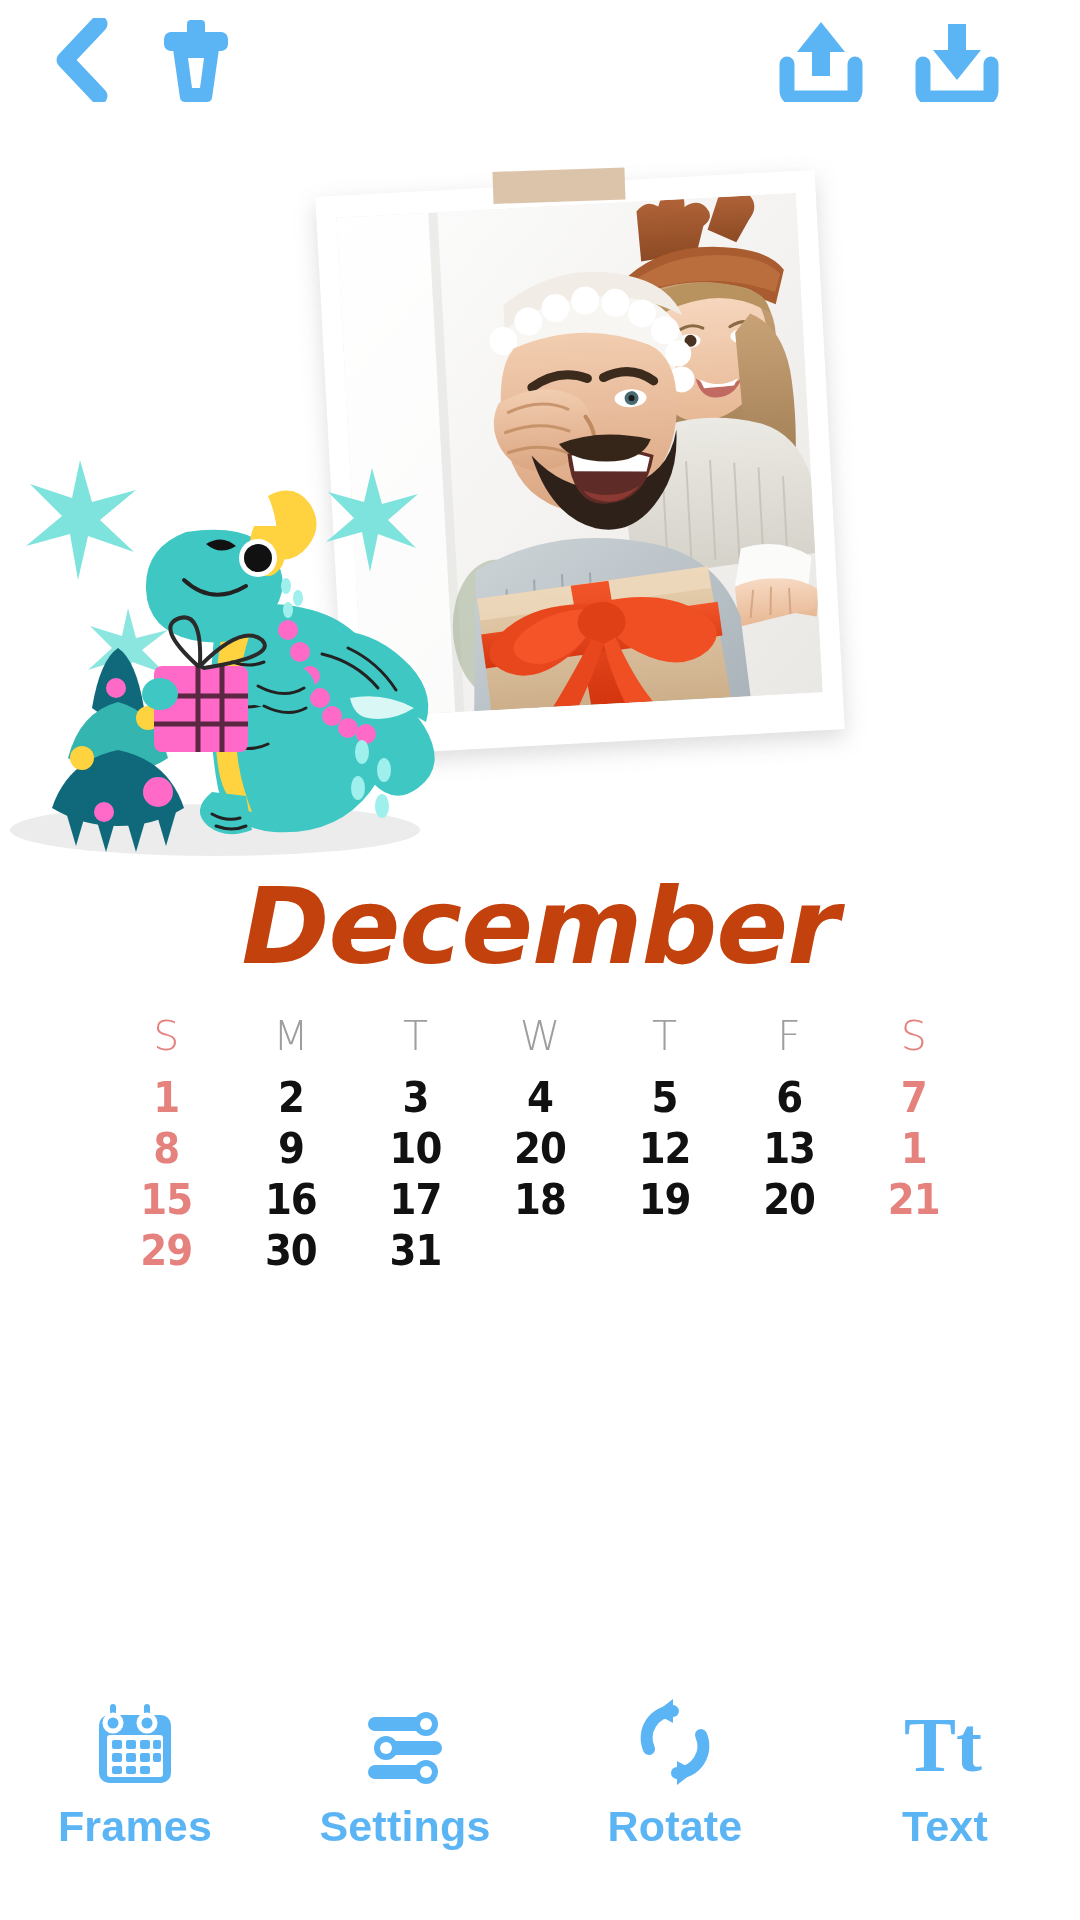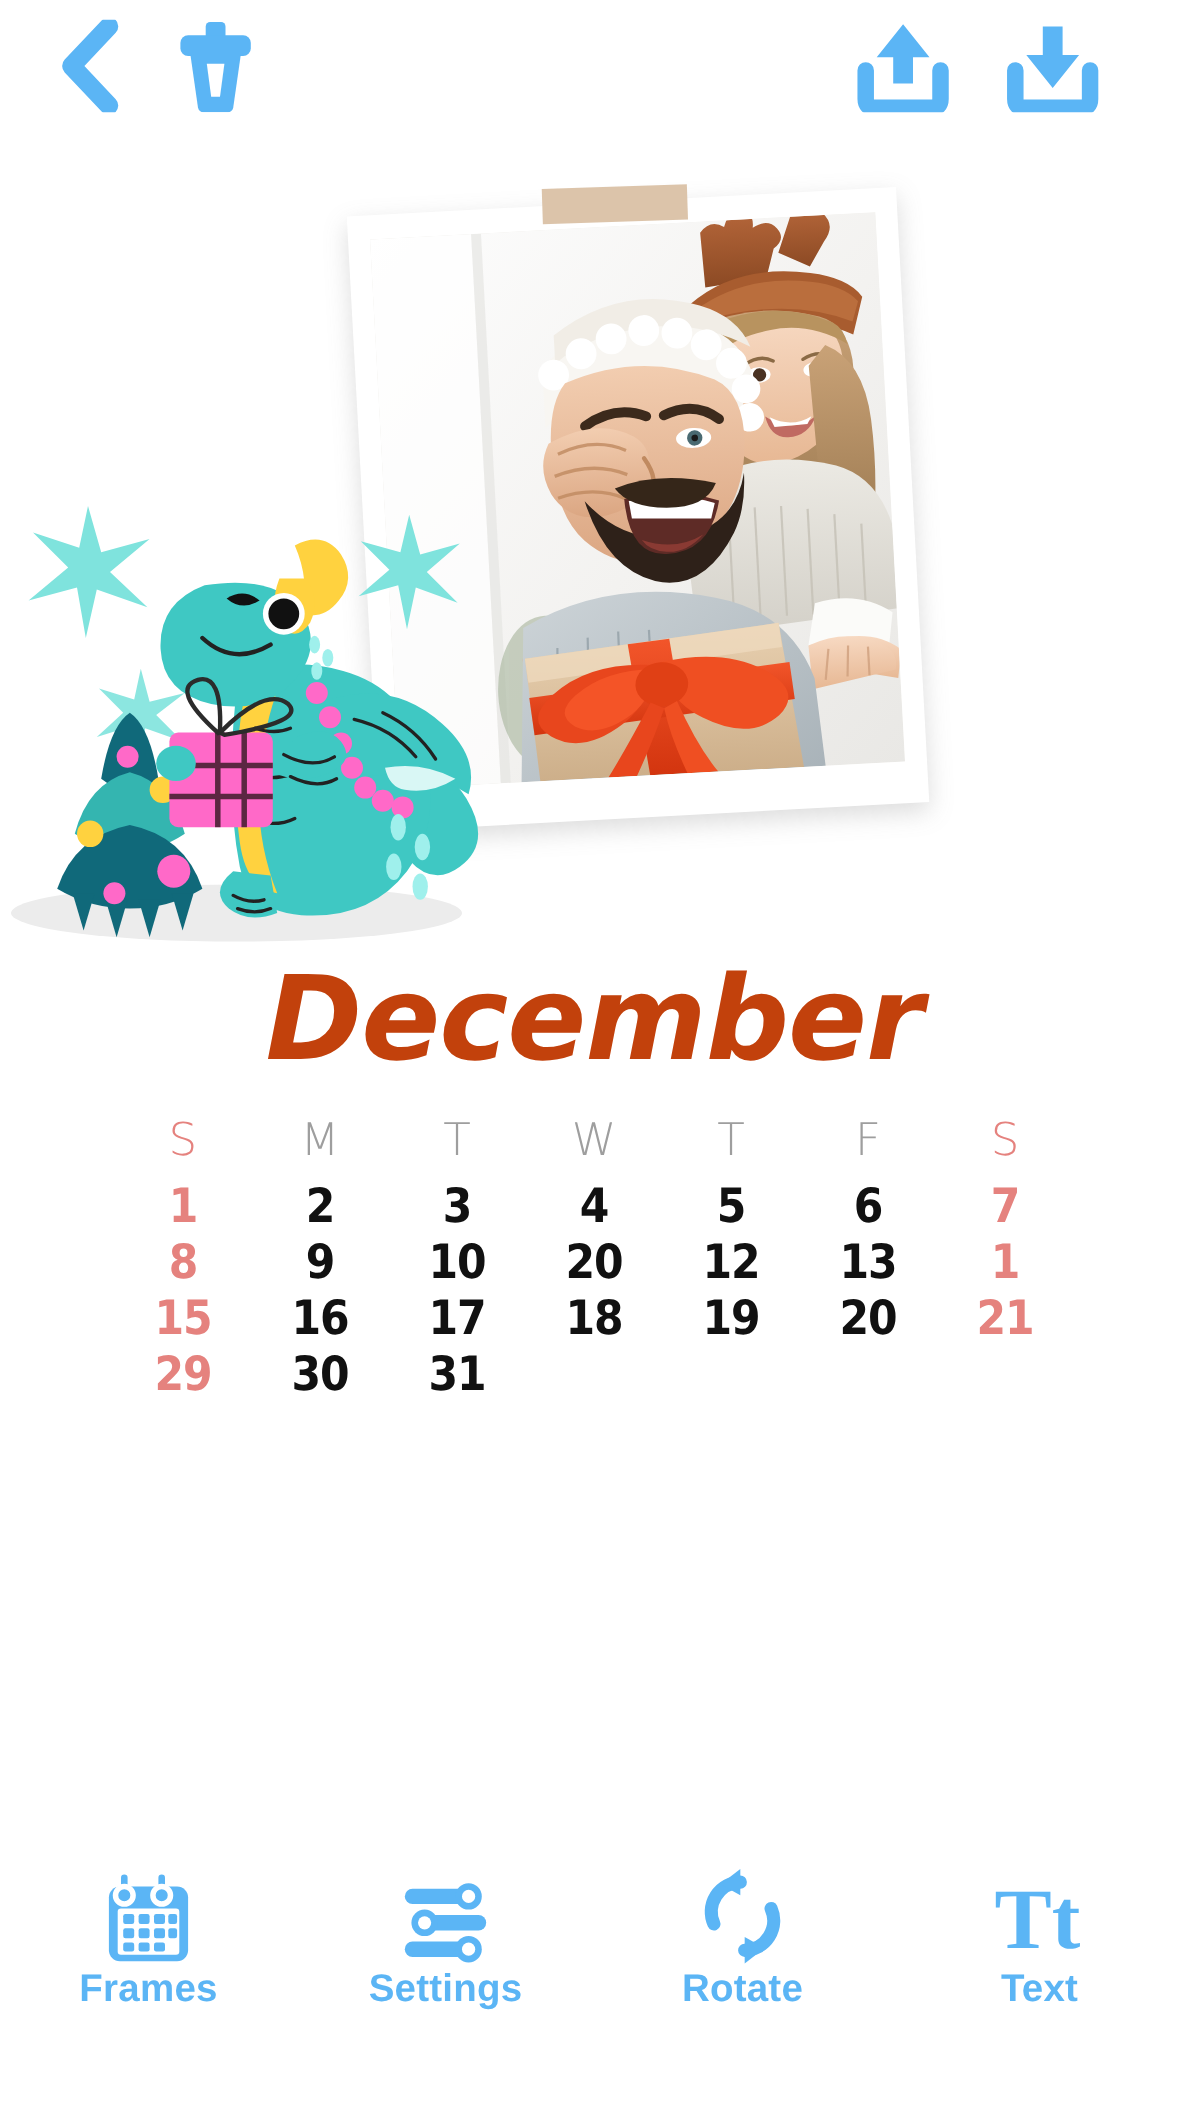--- a/index.html
+++ b/index.html
@@ -134,23 +134,24 @@
   }
   .bb-item {
     width: 200px;
     display: flex;
     flex-direction: column;
     align-items: center;
     cursor: pointer;
   }
   .bb-icon { height: 92px; display:flex; align-items:center; justify-content:center; }
   .bb-label {
+    margin-top: 14px;
     font-family: "Liberation Sans Narrow", "Liberation Sans", sans-serif;
     font-weight: bold;
-    font-size: 35px;
+    font-size: 43px;
     color: #5bb5f5;
     letter-spacing: 0.2px;
   }
 </style>
 </head>
 <body>
 
 <div id="app">
 
   <div class="topbar">

